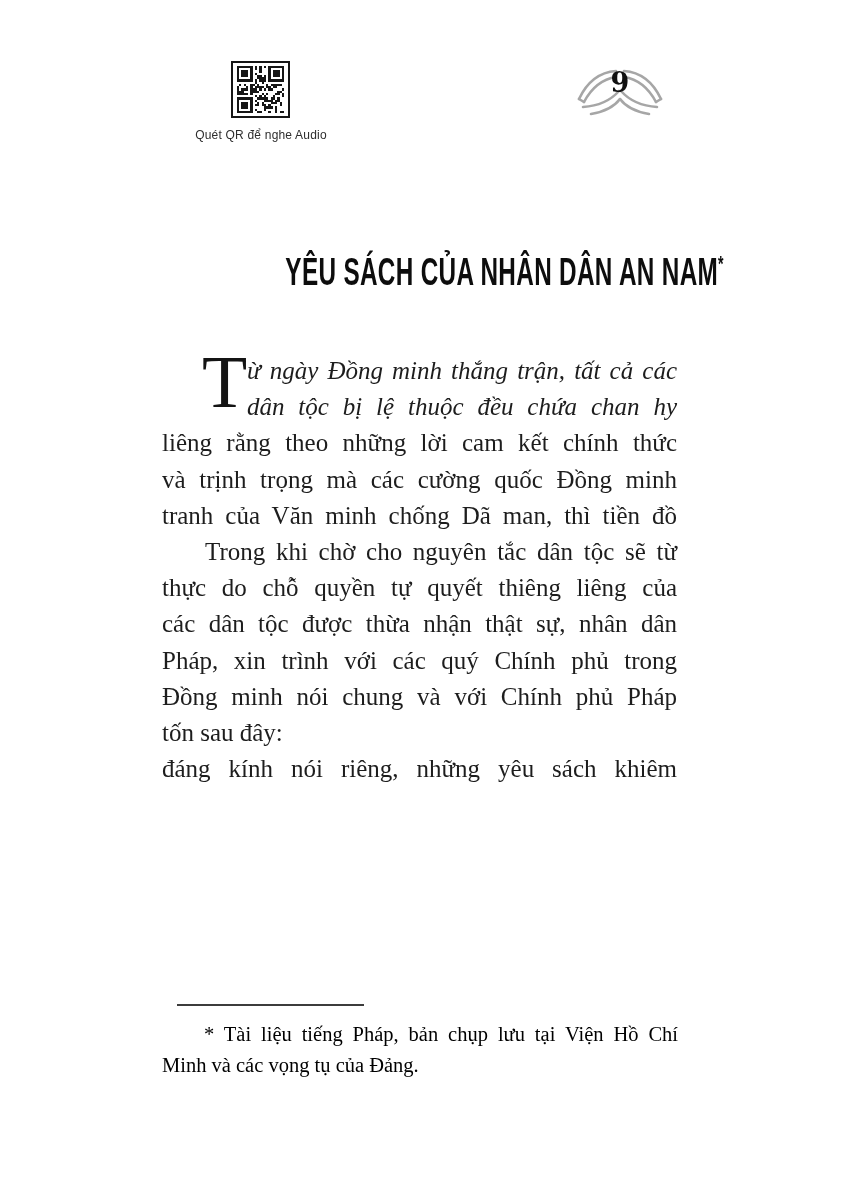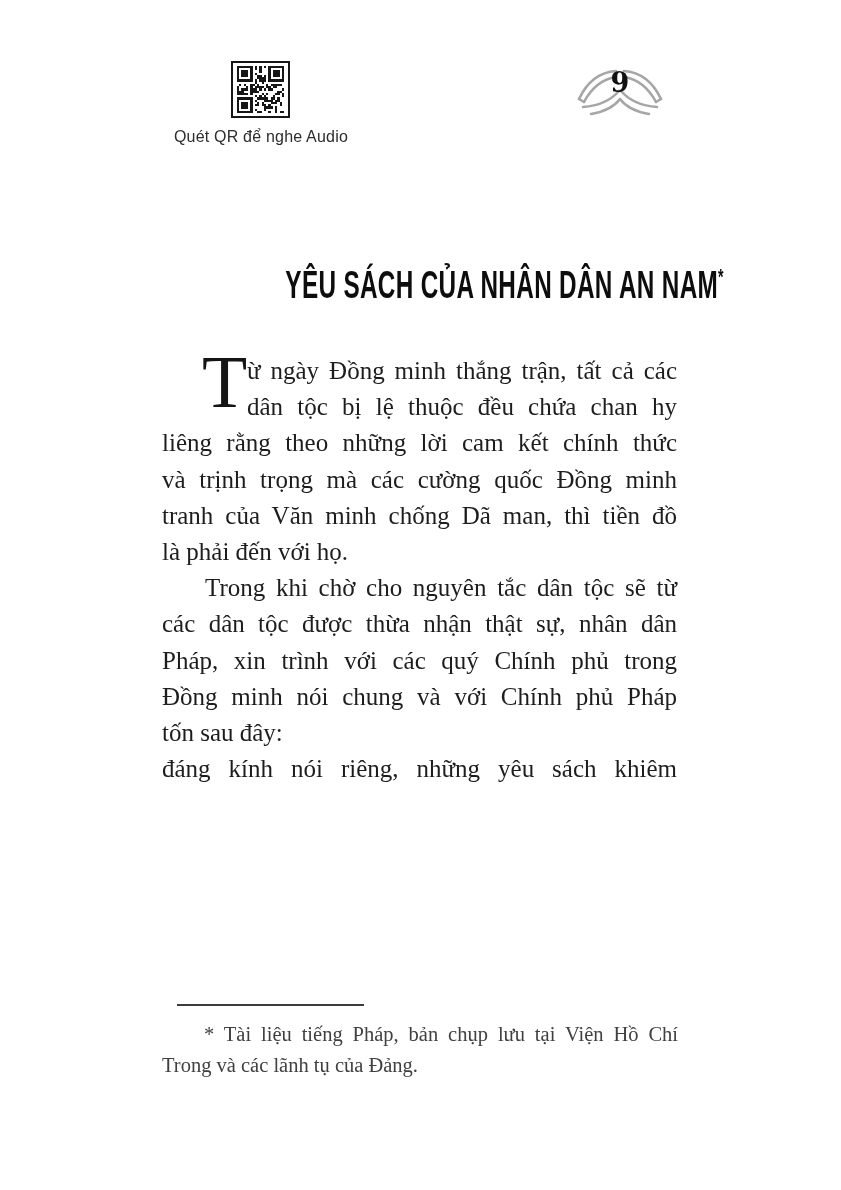--- a/index.html
+++ b/index.html
@@ -24,21 +24,21 @@
     box-sizing: border-box;
     padding: 3px;
   }
   .qr-wrap svg { display: block; width: 100%; height: 100%; }
   .qr-caption {
     position: absolute;
     left: 158px; top: 128px;
     width: 206px;
     text-align: center;
     font-family: "Liberation Sans", sans-serif;
-    font-size: 16px;
+    font-size: 12px;
     color: #2d2d2d;
     letter-spacing: 0.2px;
     white-space: nowrap;
   }
 
   
   .ornament-wrap {
     position: absolute;
     left: 575px; top: 66px;
     width: 90px; height: 54px;
@@ -52,21 +52,21 @@
     font-family: "DejaVu Serif", "Liberation Serif", serif;
     font-weight: bold;
     font-size: 27px;
     line-height: 30px;
     color: #111111;
   }
 
   
   .title-wrap {
     position: absolute;
-    left: 162px; top: 255px;
+    left: 162px; top: 242px;
     width: 516px;
     text-align: center;
   }
   .title-inner {
     display: inline-block;
     white-space: nowrap;
     transform: scaleX(0.64);
     transform-origin: 50% 50%;
     font-family: "Liberation Sans", sans-serif;
     font-weight: 800;
@@ -90,21 +90,21 @@
   }
   .para { position: relative; }
   .bline {
     line-height: 36.2px;
     height: 36.2px;
     text-align: justify;
     text-align-last: justify;
     white-space: normal;
   }
   .bline.lastline { text-align-last: left; }
-  .bline.dcindent { padding-left: 85px; }
+  .bline.dcindent { padding-left: 85px; font-style: italic; }
   .bline.pindent  { padding-left: 43px; }
   .dropcap {
     position: absolute;
     left: 40px; top: -8px;
     font-size: 74px;
     line-height: 1;
     color: #141414;
     font-family: "Liberation Serif", serif;
   }
 
@@ -113,21 +113,21 @@
     position: absolute;
     left: 177px; top: 1004px;
     width: 187px; height: 2px;
     background: #3c3c3c;
   }
   .footnote {
     position: absolute;
     left: 162px; top: 1019px;
     width: 516px;
     font-size: 20.5px;
-    color: #404040;
+    color: #000000;
   }
   .fline {
     line-height: 31px;
     text-align: justify;
     text-align-last: justify;
   }
   .fline.findent { padding-left: 42px; }
   .fline.lastline { text-align-last: left; }
 </style>
 </head>
@@ -389,33 +389,33 @@
 
   <div class="bodycol">
 
     <div class="para">
       <span class="dropcap">T</span>
       <div class="bline dcindent">ừ ngày Đồng minh thắng trận, tất cả các</div>
       <div class="bline dcindent">dân tộc bị lệ thuộc đều chứa chan hy</div>
       <div class="bline">liêng rằng theo những lời cam kết chính thức</div>
       <div class="bline">và trịnh trọng mà các cường quốc Đồng minh</div>
       <div class="bline">tranh của Văn minh chống Dã man, thì tiền đồ</div>
-      <div class="bline lastline">là phải đến với họ.</div>
     </div>
 
     <div class="para">
       <div class="bline pindent">Trong khi chờ cho nguyên tắc dân tộc sẽ từ</div>
+      <div class="bline">thực do chỗ quyền tự quyết thiêng liêng của</div>
       <div class="bline">các dân tộc được thừa nhận thật sự, nhân dân</div>
       <div class="bline">Pháp, xin trình với các quý Chính phủ trong</div>
       <div class="bline">Đồng minh nói chung và với Chính phủ Pháp</div>
       <div class="bline lastline">tốn sau đây:</div>
       <div class="bline">đáng kính nói riêng, những yêu sách khiêm</div>
     </div>
 
   </div>
 
   <div class="footnote-rule"></div>
   <div class="footnote">
     <div class="fline findent">* Tài liệu tiếng Pháp, bản chụp lưu tại Viện Hồ Chí</div>
-    <div class="fline lastline">Trong và các lãnh tụ của Đảng.</div>
+    <div class="fline lastline">Minh và các vọng tụ của Đảng.</div>
   </div>
 
 </div>
 
 </body></html>

